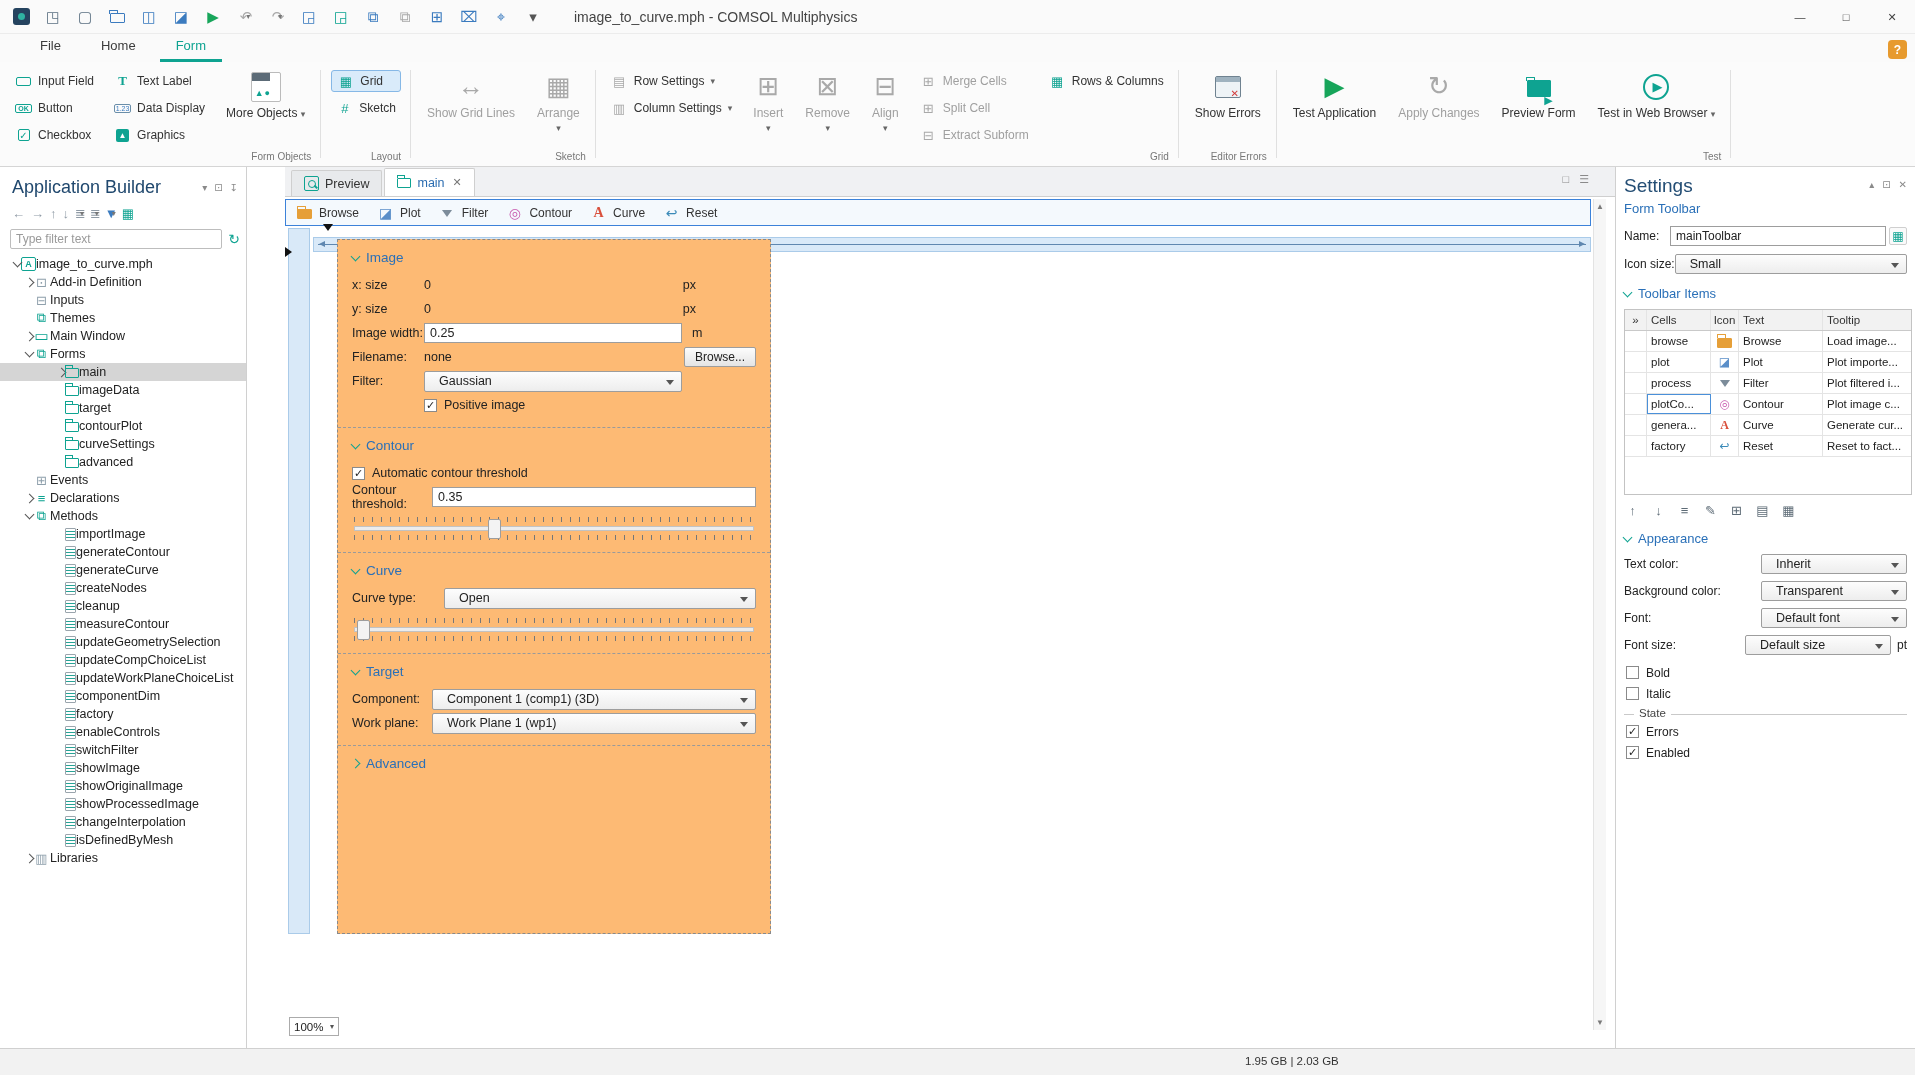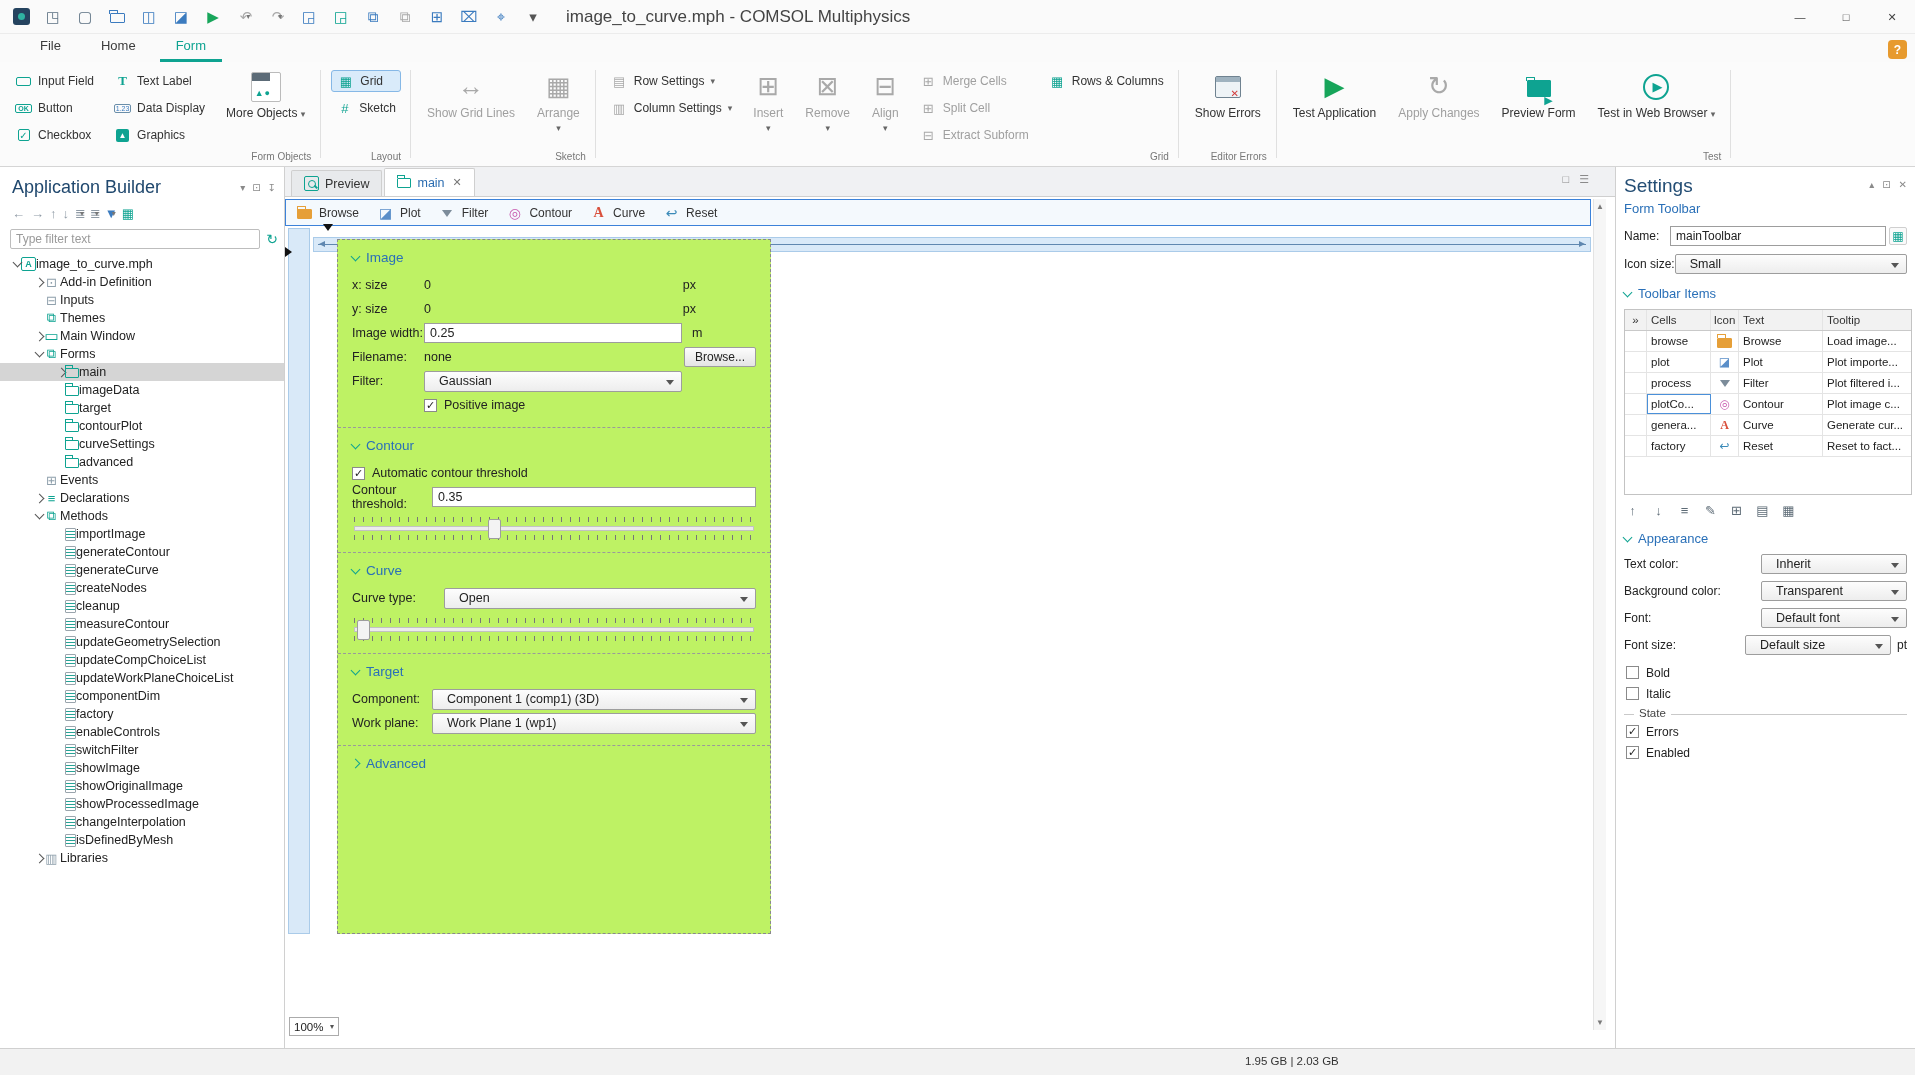--- a/index.html
+++ b/index.html
@@ -11,21 +11,21 @@
   .mchev{display:none;font-size:8px;color:#777;margin-left:-6px}
   .mchev.show{display:inline-block}
   .c-blue{color:#3b7bbf}.c-teal{color:#0ea391}.c-green{color:#17a55a}.c-dim{color:#a9a9a9}
   .c-slate{color:#5c7183}.c-dark{color:#555}
   .appicon{width:17px;height:17px;background:#25435f;border-radius:3px;position:relative}
   .appicon::after{content:"";position:absolute;left:5px;top:5px;width:7px;height:7px;background:#2fb3a2;border-radius:50%}
   .cssfolder{position:relative;width:15px;height:10px;border:1.5px solid currentColor;border-radius:1px;margin-top:3px}
   .cssfolder::before{content:"";position:absolute;left:-1.5px;top:-4.5px;width:7px;height:3px;border:1.5px solid currentColor;border-bottom:none;border-radius:1px 1px 0 0}
   .cssfolder.fill{background:currentColor}
   .f-blue{color:#3b7bbf}.f-amber{color:#e69f38}.f-teal{color:#0ea391}
-  .win-title{margin-left:22px;font-size:17px;color:#444}
+  .win-title{margin-left:30px;font-size:14px;color:#444}
   .winctl{position:absolute;right:0;top:0;display:flex;height:34px}
   .winbtn{width:46px;height:34px;display:flex;align-items:center;justify-content:center;font-size:11px;color:#444}
   
   .menubar{position:absolute;left:0;top:34px;width:1915px;height:28px;background:#fafafa;display:flex;align-items:flex-end;padding-left:24px;gap:8px}
   .mtab{font-size:13px;color:#3c3c3c;padding:4px 16px 6px;border-bottom:3px solid transparent}
   .mtab.active{color:#0ea391;border-bottom:3px solid #0ea391}
   .helpbtn{position:absolute;right:8px;top:40px;width:19px;height:19px;background:#e79a2e;color:#fff;font-weight:bold;font-size:12px;border-radius:4px;display:flex;align-items:center;justify-content:center}
   
   .ribbon{position:absolute;left:0;top:62px;width:1915px;height:105px;background:#fbfbfb;border-bottom:1px solid #d5d5d5;display:flex}
   .rgroup{display:flex;flex-direction:column;padding:6px 10px 2px;position:relative}
@@ -50,32 +50,32 @@
   .mo-ico::before{content:"";position:absolute;left:0;top:0;right:10px;height:8px;background:#5c6b77}
   .mo-ico::after{content:"▲●";position:absolute;left:3px;bottom:3px;color:#0ea391;font-size:9px;letter-spacing:1px}
   .win-err{width:26px;height:22px;border:1.5px solid #6f8290;border-radius:2px;position:relative;background:#eef3f6}
   .win-err::before{content:"";position:absolute;left:0;top:0;right:0;height:5px;background:#9fb2bf}
   .win-err::after{content:"✕";position:absolute;right:1px;bottom:-2px;color:#d23b3b;font-size:10px;font-weight:bold}
   .circ-play{width:26px;height:26px;border:2px solid #0ea391;border-radius:50%;color:#0ea391;font-size:13px;display:flex;align-items:center;justify-content:center;padding-left:2px}
   .fold-play{position:relative;color:#0ea391}
   .fold-play .pp{position:absolute;right:-2px;bottom:-3px;color:#0ea391;font-size:11px}
   .chevd{font-size:9px;color:#666}
   
-  .leftpanel{position:absolute;left:0;top:167px;width:285px;height:881px;background:#fff;border-right:1px solid #d0d0d0;overflow:hidden}
+  .leftpanel{position:absolute;left:0;top:167px;width:247px;height:881px;background:#fff;border-right:1px solid #d0d0d0;overflow:hidden}
   .lp-head{display:flex;align-items:center;justify-content:space-between;padding:10px 8px 0 12px}
   .lp-title{font-size:18px;color:#20486e}
   .lp-hicons{display:flex;gap:7px;color:#8a8a8a;font-size:10px}
   .lp-tools{display:flex;align-items:center;gap:6px;padding:8px 6px 0 12px;color:#8f9aa5;font-size:13px}
   .lp-tools .ti{display:inline-flex;align-items:center}
   .filterrow{display:flex;align-items:center;gap:6px;padding:8px 6px 6px 10px}
   .filterbox{flex:1;height:20px;border:1px solid #bdbdbd;border-radius:2px;font-size:12px;color:#9a9a9a;display:flex;align-items:center;padding:0 5px;background:#fff}
   .refresh{color:#0ea391;font-size:14px}
   .tree{font-size:12.5px;color:#222}
   .trow{display:flex;align-items:center;height:18px;white-space:nowrap;overflow:hidden}
-  .trow.d0{padding-left:14px}.trow.d1{padding-left:36px}.trow.d2{padding-left:58px}
+  .trow.d0{padding-left:14px}.trow.d1{padding-left:26px}.trow.d2{padding-left:58px}
   .trow.selected{background:#d5d5d5}
   .chev{width:7px;height:7px;flex:none;border-right:1.6px solid #555;border-bottom:1.6px solid #555}
   .chev.closed{transform:rotate(-45deg)}
   .chev.open{transform:rotate(45deg);margin-top:-3px}
   .chev.none{visibility:hidden}
   .ticon{width:17px;height:16px;flex:none;display:inline-flex;align-items:center;justify-content:center;font-size:13px}
   .ticon.abox{border:1.5px solid #0ea391;border-radius:2px;width:15px;height:14px}
   .ticon.abox::before{content:"A";color:#0ea391;font-size:9px;font-weight:bold}
   .ticon.addin::before{content:"⊡";color:#8fa0ac}
   .ticon.inputs::before{content:"⊟";color:#8fa0ac}
@@ -106,21 +106,21 @@
   .c-plot{color:#5b8fc9}.c-magenta{color:#c85bb0}.c-red{color:#d9503c;font-weight:bold;font-family:"Liberation Serif",serif}.c-resetblue{color:#3a8ab8}
   .funnel{width:0;height:0;border:5px solid transparent;border-top:7px solid #7c8c9a;margin-top:6px}
   .vstrip{position:absolute;left:3px;top:61px;width:22px;height:706px;background:#d9e9f8;border:1px solid #aacbe9}
   .hstrip{position:absolute;left:28px;top:70px;width:1278px;height:15px;background:#d9e9f8;border:1px solid #aacbe9;display:flex;align-items:center;padding:0 4px}
   .harrow{flex:1;height:1px;background:#5f87b0;position:relative}
   .harrow::before,.harrow::after{content:"";position:absolute;top:-3px;border:3.5px solid transparent}
   .harrow::before{left:-2px;border-right:6px solid #5f87b0}
   .harrow::after{right:-2px;border-left:6px solid #5f87b0}
   .mark-down{position:absolute;left:38px;top:57px;width:0;height:0;border:5px solid transparent;border-top:7px solid #111}
   .mark-right{position:absolute;left:0px;top:80px;width:0;height:0;border:5px solid transparent;border-left:7px solid #111}
-  .formrect{position:absolute;left:52px;top:72px;width:434px;height:695px;border:1px dashed #8a8a8a;background:#bef264;overflow:hidden}
+  .formrect{position:absolute;left:52px;top:72px;width:434px;height:695px;border:1px dashed #8a8a8a;background:#fdba74;overflow:hidden}
   .fsec{padding:10px 14px 10px}
   .fsec + .fsec{border-top:1px dashed #9a9a9a}
   .fsh{display:flex;align-items:center;gap:7px;margin-bottom:8px}
   .fsh .schev{width:7px;height:7px;border-right:1.7px solid #0ea391;border-bottom:1.7px solid #0ea391;transform:rotate(45deg);margin-top:-3px}
   .fsh .schev.cl{transform:rotate(-45deg);margin-top:0}
   .fsh .stitle{color:#2a70b8;font-size:13.5px}
   .frow{display:flex;align-items:center;height:24px;font-size:12.5px;color:#222}
   .flabel{flex:none}
   .lw-img{width:72px}.lw-con{width:80px}.lw-cur{width:92px}.lw-tgt{width:80px}
   .funit{margin-left:10px;color:#222}

